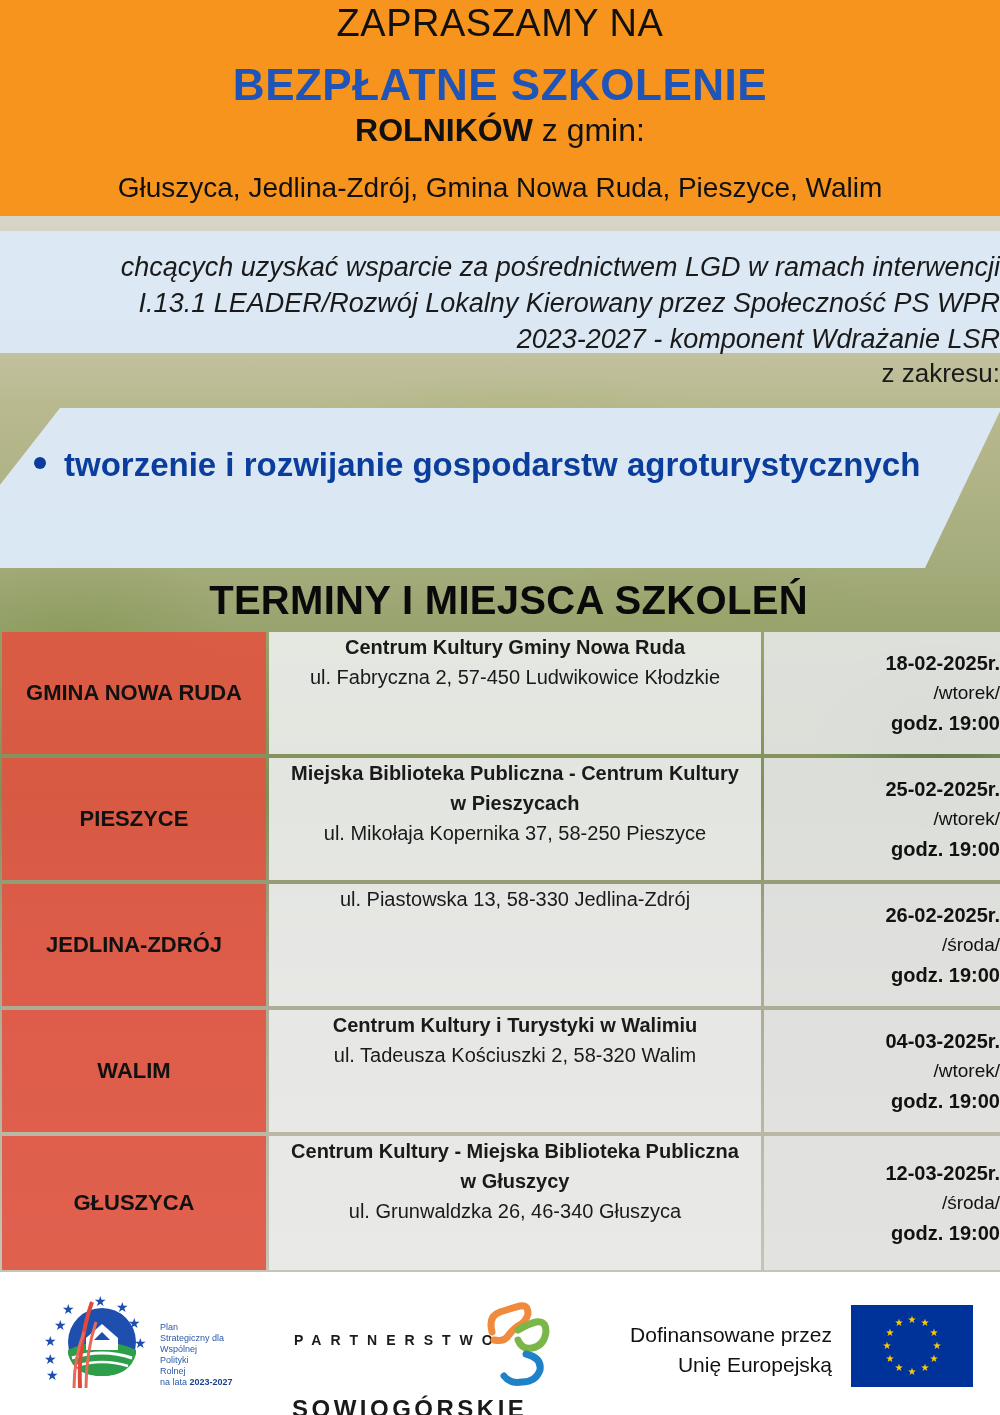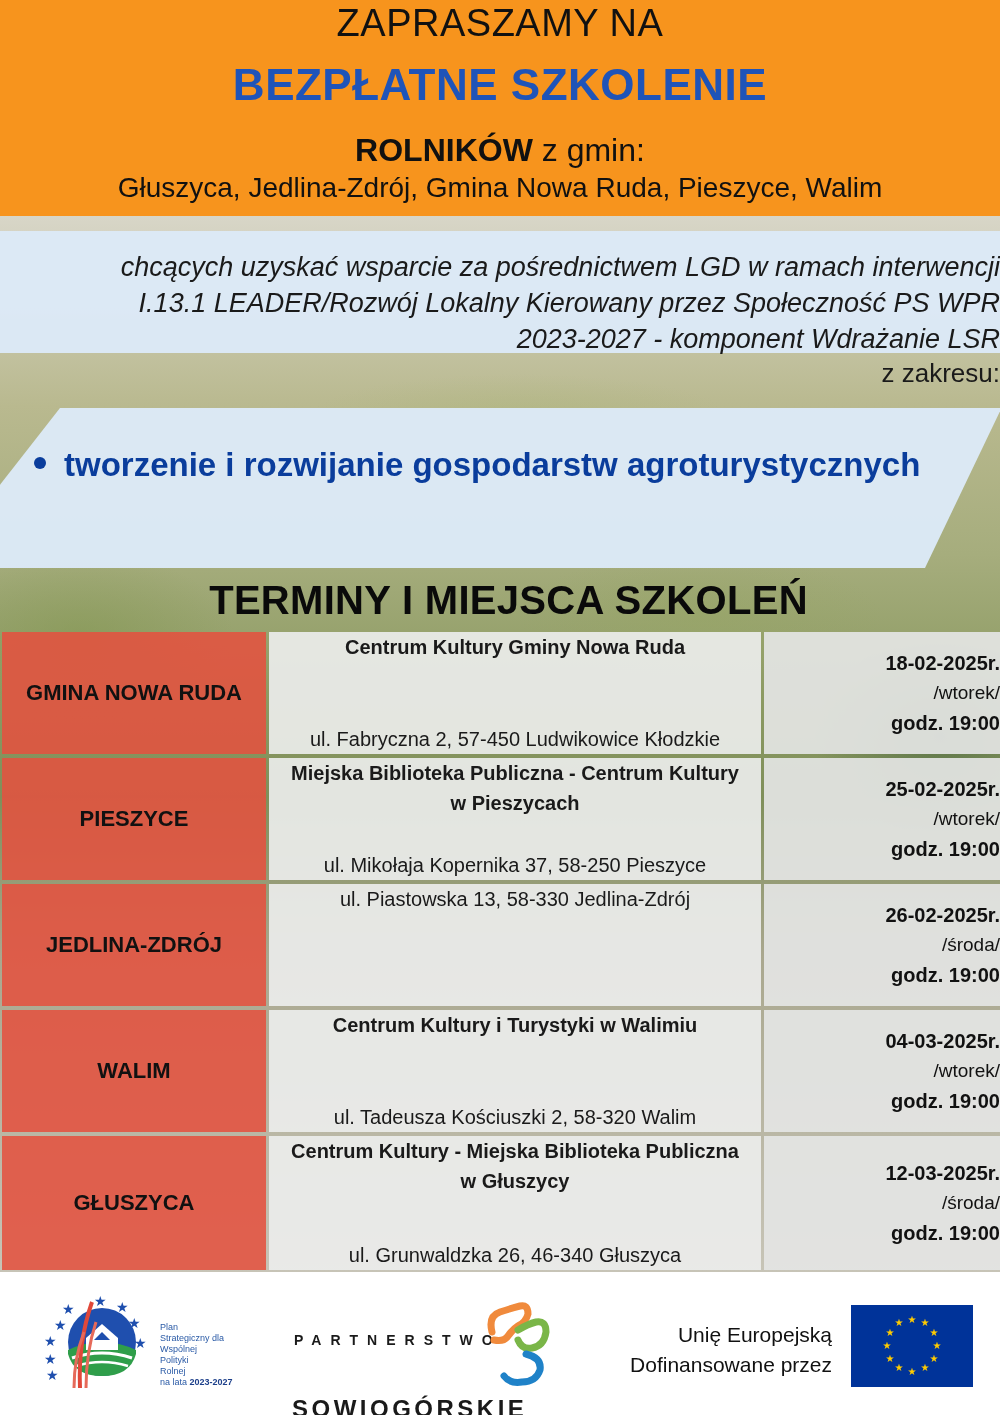--- a/index.html
+++ b/index.html
@@ -20,21 +20,21 @@
       linear-gradient(180deg, #d8d6c8 0%, #b9b98f 18%, #a6ad7d 32%, #8d9b63 45%, #7f8f5a 55%, #a9a78e 70%, #c7c4b7 100%);
   }
   .banner {
     position: absolute; left: 0; top: 0; width: 1000px; height: 216px;
     background: #f7941d;
     text-align: center;
     color: #111;
   }
   .banner .l1 { position: absolute; top: 2px; width: 100%; font-size: 38px; font-weight: 400; letter-spacing: 0.5px; }
   .banner .l2 { position: absolute; top: 60px; width: 100%; font-size: 44px; font-weight: 700; color: #1f54b8; letter-spacing: 0.5px; }
-  .banner .l3 { position: absolute; top: 132px; width: 100%; font-size: 32px; }
+  .banner .l3 { position: absolute; top: 112px; width: 100%; font-size: 32px; }
   .banner .l3 b { font-weight: 700; }
   .banner .l4 { position: absolute; top: 172px; width: 100%; font-size: 28px; }
 
   .intro-box {
     position: absolute; left: 0; top: 231px; width: 1000px; height: 122px;
     background: rgba(220,233,247,0.97);
     text-align: right;
     color: #1a1a1a;
   }
   .intro-box .it { font-style: italic; font-size: 27px; line-height: 36px; }
@@ -63,21 +63,21 @@
   }
   .row { display: flex; height: 122px; margin-bottom: 4px; }
   .cell-gmina {
     width: 264px; background: rgba(228,82,64,0.88);
     display: flex; align-items: center; justify-content: center; text-align: center;
     font-size: 22px; font-weight: 700; color: #111; line-height: 36px; padding: 0 10px;
     margin-right: 3px;
   }
   .cell-venue {
     width: 492px; background: rgba(236,237,236,0.92);
-    display: flex; flex-direction: column; align-items: center; justify-content: space-between; text-align: center;
+    display: flex; flex-direction: column; align-items: center; justify-content: flex-start; text-align: center;
     color: #1a1a1a; padding: 0 14px; margin-right: 3px;
   }
   .cell-venue .vname { font-size: 20px; font-weight: 700; line-height: 30px; }
   .cell-venue .vaddr { font-size: 20px; font-weight: 400; line-height: 30px; }
   .cell-date {
     flex: 1; background: rgba(228,229,228,0.92);
     display: flex; flex-direction: column; align-items: flex-end; justify-content: center; text-align: center;
     color: #111;
   }
   .cell-date .d { font-size: 20px; font-weight: 700; line-height: 30px; }
@@ -226,22 +226,22 @@
     <div class="ps-l1">PARTNERSTWO</div>
     <div class="ps-l2">SOWIOGÓRSKIE</div>
     <svg style="position:absolute;left:192px;top:8px" width="72" height="88" viewBox="0 0 72 88">
       <path d="M10 30 Q6 14 18 10 Q30 6 38 4 Q46 2 46 12 Q44 20 36 24 Q30 28 26 34 Q22 40 12 38" stroke="#f08a3c" stroke-width="7" fill="none" stroke-linecap="round"></path>
       <path d="M36 28 Q46 22 54 20 Q64 18 64 30 Q62 44 50 46 Q40 48 36 38" stroke="#7ab648" stroke-width="7" fill="none" stroke-linecap="round"></path>
       <path d="M44 52 Q60 56 58 68 Q54 80 40 80 Q28 82 22 74" stroke="#1f82c8" stroke-width="7" fill="none" stroke-linecap="round"></path>
     </svg>
   </div>
 
   <div class="eu-text">
+    <div>Dofinansowane przez</div>
     <div>Unię Europejską</div>
-    <div>Dofinansowane przez</div>
   </div>
   <div class="eu-flag">
     <svg width="122" height="82" viewBox="0 0 122 82">
       <g fill="#ffcc00" font-size="10" font-family="DejaVu Sans, sans-serif" text-anchor="middle">
         <text x="61" y="18">★</text>
         <text x="74" y="21">★</text>
         <text x="83" y="31">★</text>
         <text x="86" y="44">★</text>
         <text x="83" y="57">★</text>
         <text x="74" y="66">★</text>

